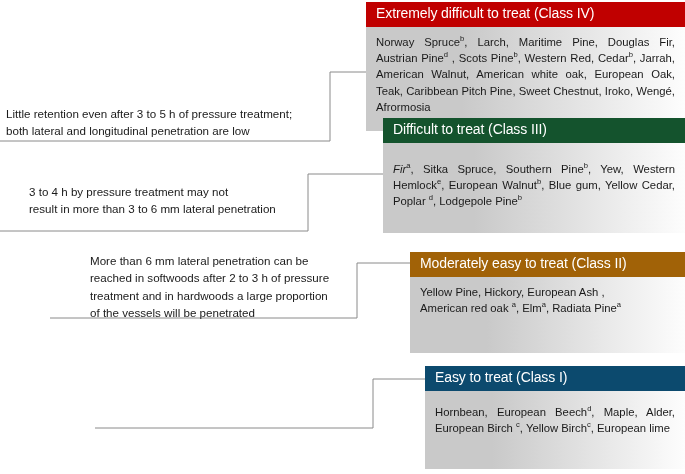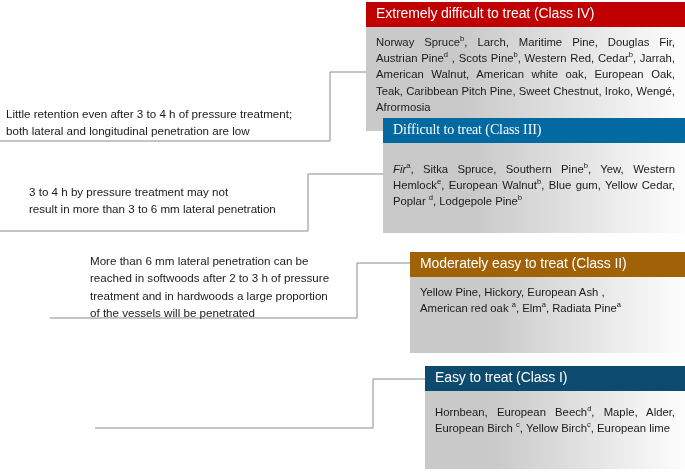--- a/index.html
+++ b/index.html
@@ -63,21 +63,21 @@
   }
   
   #box-class4 { left: 366px; top: 2px;   width: 319px; }
   #box-class4 .class-header { background: #C00000; }
   #box-class4 .class-body {
     height: 104px;
     background: linear-gradient(to right, #c9c9c9 0%, #c9c9c9 30%, #e8e8e8 72%, #fdfdfd 100%);
   }
 
   #box-class3 { left: 383px; top: 118px; width: 302px; }
-  #box-class3 .class-header { background: #0369a1; font-family: Liberation Serif, serif; }
+  #box-class3 .class-header { background: #14532d; }
   #box-class3 .class-body {
     height: 90px;
     background: linear-gradient(to right, #c9c9c9 0%, #c9c9c9 30%, #e8e8e8 72%, #fdfdfd 100%);
     padding-top: 18px;
   }
 
   #box-class2 { left: 410px; top: 252px; width: 275px; }
   #box-class2 .class-header { background: #a16207; }
   #box-class2 .class-body {
     height: 76px;
@@ -136,21 +136,21 @@
   <div class="class-box" id="box-class2">
     <div class="class-header">Moderately easy to treat (Class II)</div>
     <div class="class-body noj">Yellow Pine, Hickory, European Ash ,<br>American red oak <sup>a</sup>, Elm<sup>a</sup>, Radiata Pine<sup>a</sup></div>
   </div>
 
   <div class="class-box" id="box-class1">
     <div class="class-header">Easy to treat (Class I)</div>
     <div class="class-body">Hornbean, European Beech<sup>d</sup>, Maple, Alder, European Birch <sup>c</sup>, Yellow Birch<sup>c</sup>, European lime</div>
   </div>
 
-  <div class="annotation" id="ann-1">Little retention even after 3 to 4 h of pressure  treatment;
+  <div class="annotation" id="ann-1">Little retention even after 3 to 5 h of pressure  treatment;
 both lateral and longitudinal penetration are low</div>
   <div class="annotation" id="ann-2">3 to 4 h by pressure treatment may not
  result in more than 3 to 6 mm lateral penetration</div>
   <div class="annotation" id="ann-3">More than 6 mm lateral penetration can be
 reached in softwoods after 2 to 3 h of pressure
 treatment and in hardwoods a large proportion
 of the vessels  will be penetrated</div>
 
 </div>
 

